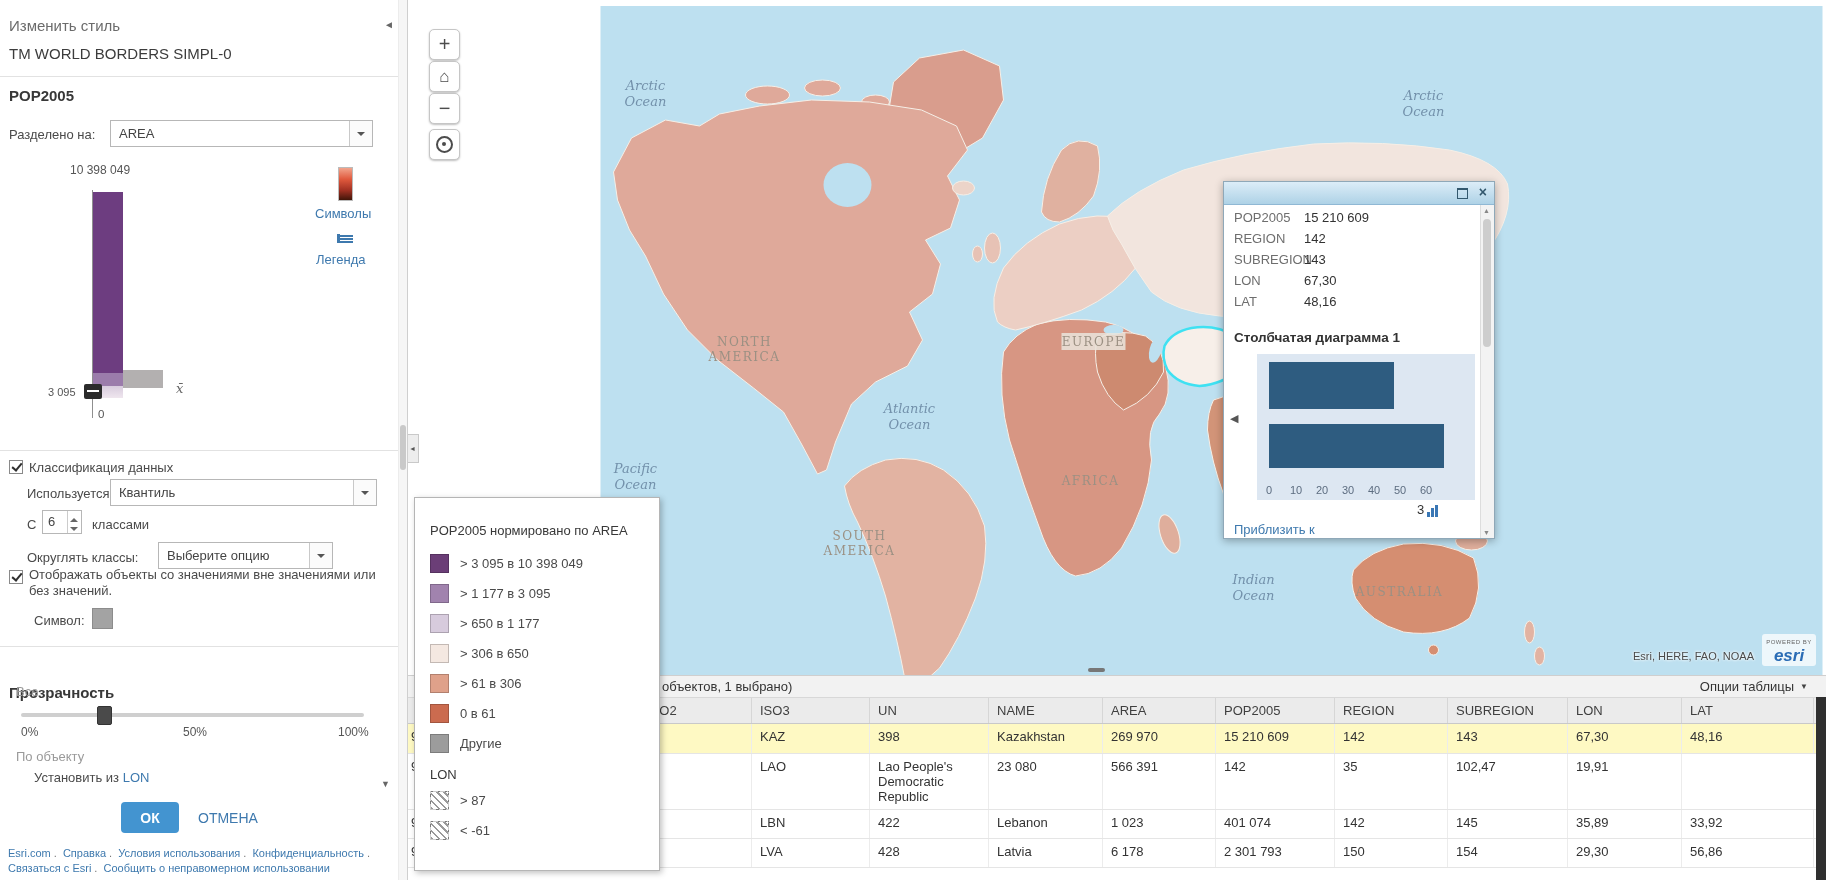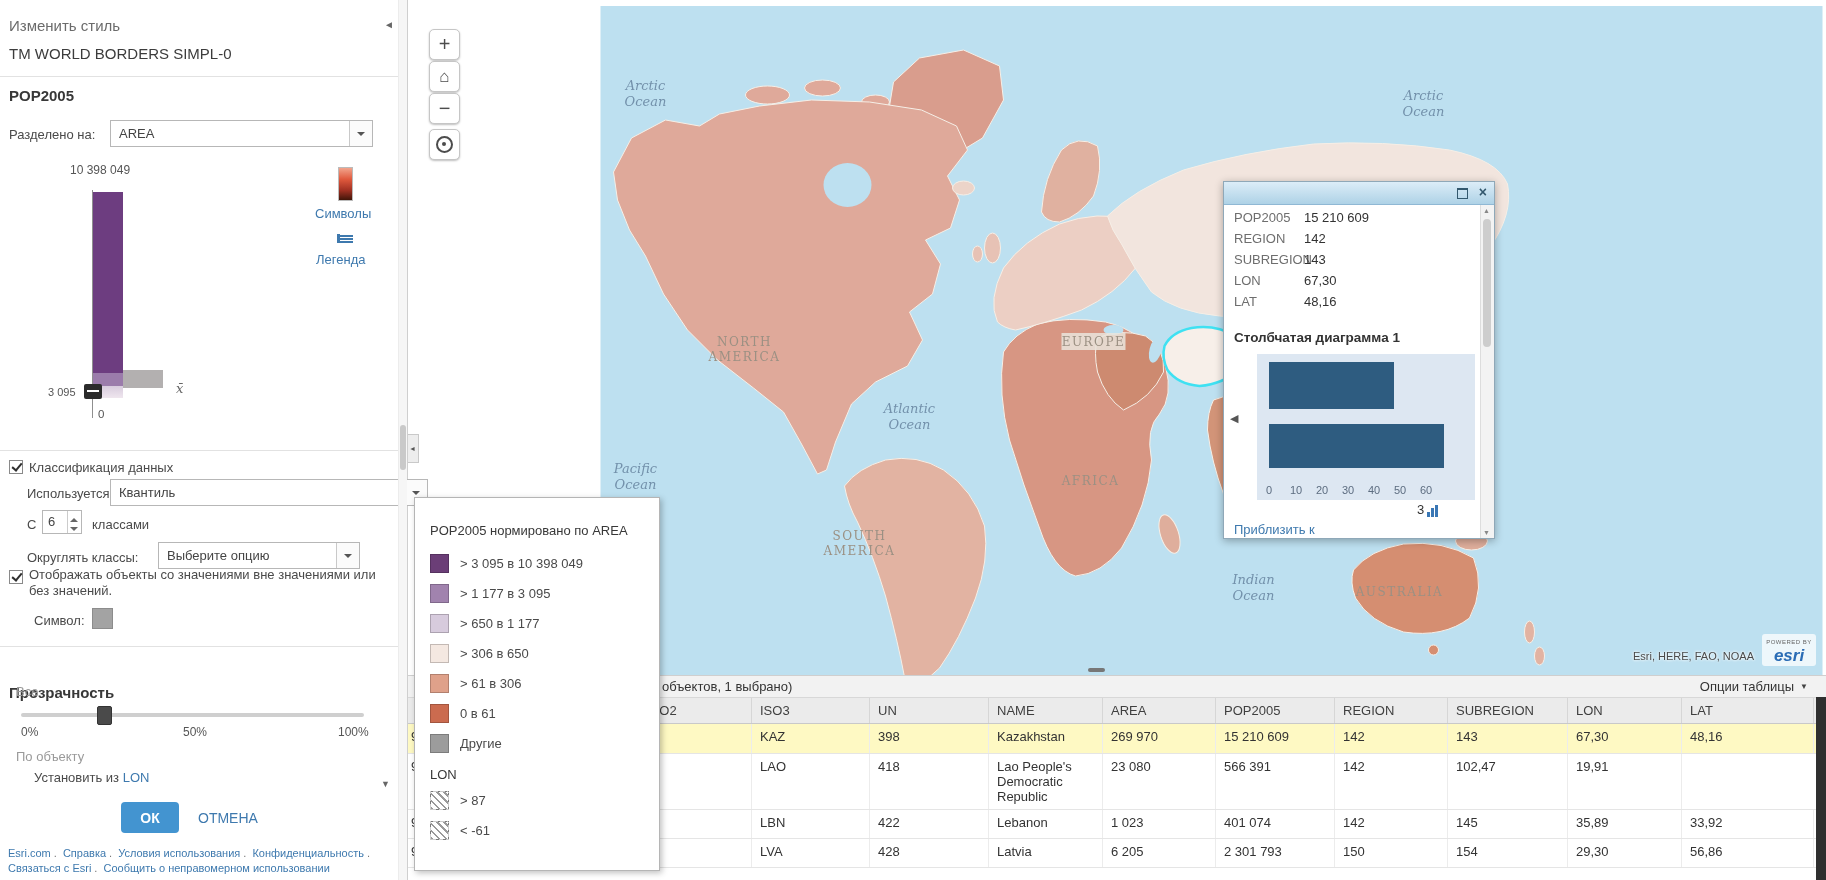--- a/index.html
+++ b/index.html
@@ -149,37 +149,37 @@
       <i></i>
       <i></i>
     </div>
   <span class="ab lnk" style="left:316px;top:252px">Легенда</span>
 
   <div class="hr" style="top:450px"></div>
   <span class="checkbox checked" style="left:9px;top:460px"></span>
   <span class="ab" style="left:29px;top:460px">Классификация данных</span>
 
   <span class="ab" style="left:27px;top:486px">Используется</span>
-  <div class="select" style="left:110px;top:479px;width:318px">
+  <div class="select" style="left:110px;top:479px;width:267px">
     <span class="sel-val">Квантиль</span>
     <span class="sel-arrow"></span>
   </div>
 
   <span class="ab" style="left:27px;top:517px">С</span>
   <div class="spin" style="left:42px;top:510px">
     <span class="val">6</span>
     <span class="arrows">
         <span class="up"></span>
         <span class="dn"></span>
       </span>
   </div>
   <span class="ab" style="left:92px;top:517px">классами</span>
 
   <span class="ab" style="left:27px;top:550px">Округлять классы:</span>
-  <div class="select" style="left:158px;top:542px;width:202px">
+  <div class="select" style="left:158px;top:542px;width:175px">
     <span class="sel-val">Выберите опцию</span>
     <span class="sel-arrow"></span>
   </div>
 
   <span class="checkbox checked" style="left:9px;top:570px"></span>
   <span class="ab" style="left:29px;top:567px;width:350px;line-height:16px">Отображать объекты со значениями вне значениями или без значений.</span>
 
   <span class="ab" style="left:34px;top:613px">Символ:</span>
   <span class="ab" style="left: 92px; top: 608px; width: 21px; height: 21px; border: 1px solid rgb(140, 140, 140); box-sizing: border-box; background: rgb(163, 163, 163);"></span>
 
@@ -440,25 +440,25 @@
       <div class="cell">15 210 609</div>
       <div class="cell">142</div>
       <div class="cell">143</div>
       <div class="cell">67,30</div>
       <div class="cell">48,16</div>
   </div>
   <div class="row-grid tbl-row" style="min-height:56px;box-sizing:border-box">
     <div class="cell">9</div>
       <div class="cell"></div>
       <div class="cell">LAO</div>
-      <div class="cell">418</div>
       <div class="cell">Lao People's Democratic Republic</div>
       <div class="cell">23 080</div>
       <div class="cell">566 391</div>
       <div class="cell">142</div>
+      <div class="cell">35</div>
       <div class="cell">102,47</div>
       <div class="cell">19,91</div>
   </div>
   <div class="row-grid tbl-row" style="min-height:29px;box-sizing:border-box">
     <div class="cell">9</div>
       <div class="cell"></div>
       <div class="cell">LBN</div>
       <div class="cell">422</div>
       <div class="cell">Lebanon</div>
       <div class="cell">1 023</div>
@@ -467,21 +467,21 @@
       <div class="cell">145</div>
       <div class="cell">35,89</div>
       <div class="cell">33,92</div>
   </div>
   <div class="row-grid tbl-row" style="min-height:29px;box-sizing:border-box">
     <div class="cell">9</div>
       <div class="cell"></div>
       <div class="cell">LVA</div>
       <div class="cell">428</div>
       <div class="cell">Latvia</div>
-      <div class="cell">6 205</div>
+      <div class="cell">6 178</div>
       <div class="cell">2 301 793</div>
       <div class="cell">150</div>
       <div class="cell">154</div>
       <div class="cell">29,30</div>
       <div class="cell">56,86</div>
   </div>
   <div id="table-scrollbar"></div>
 </div>
 
 </body></html>

